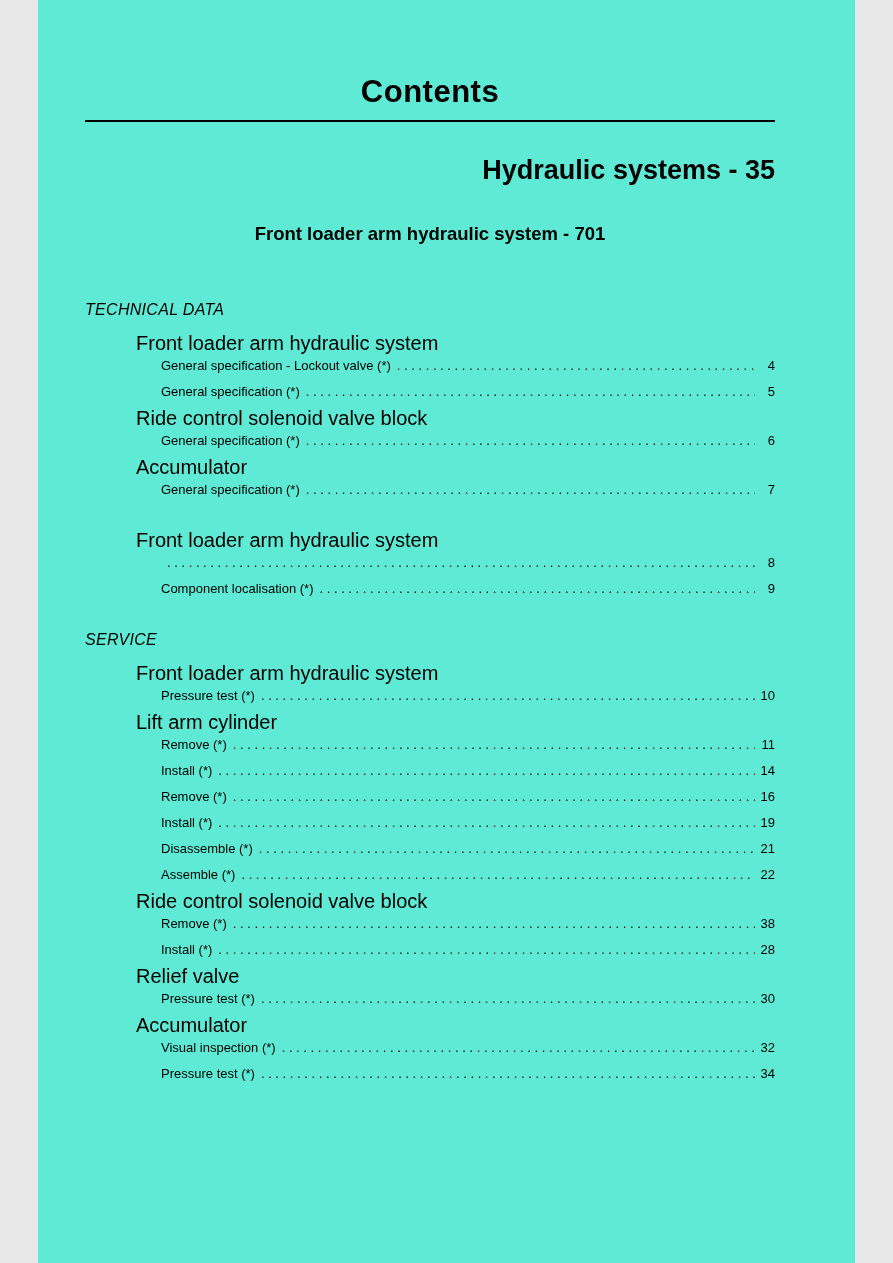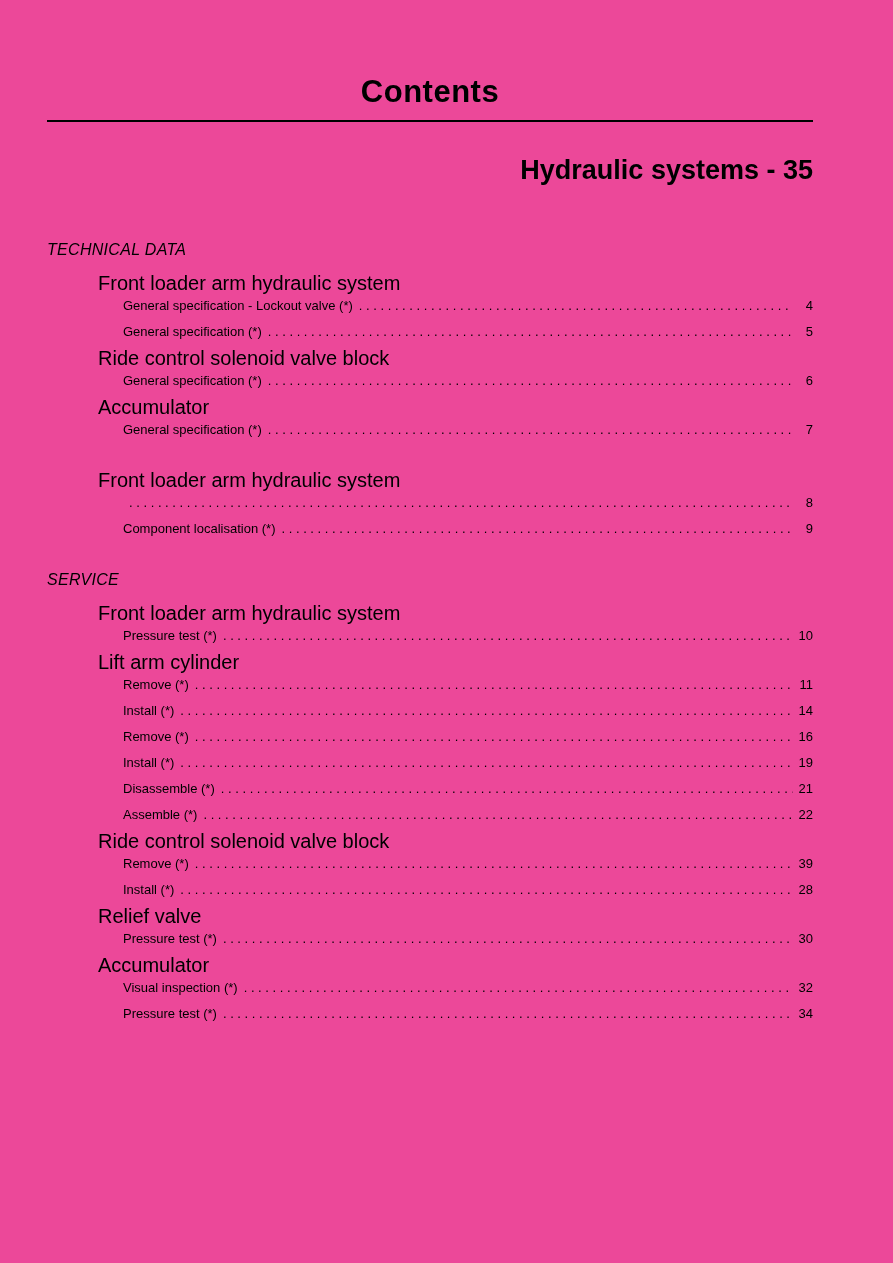--- a/index.html
+++ b/index.html
@@ -3,22 +3,22 @@
 <meta charset="utf-8">
 <style>
   html,body{margin:0;padding:0;}
   body{
     background:#e8e8e8;
     font-family:"Liberation Sans","DejaVu Sans",sans-serif;
     -webkit-font-smoothing:antialiased;
   }
   .page{
     position:relative;
-    width:893px;height:1263px;
-    background:#ec4899;
+    width:817px;height:1263px;
+    background:#5eead4;
     color:#000000;
     overflow:hidden;
     margin:0 auto;
   }
   .content{
     margin:0 80px 0 47px; 
   }
   .contents-title{
     padding-top:74px;
     font-size:31px;line-height:36px;
@@ -77,20 +77,21 @@
   .footer{position:absolute;left:0;right:0;bottom:0;top:auto;}
 </style>
 </head>
 <body>
 
 <main class="page">
   <div class="content">
     <div class="contents-title">Contents</div>
     <div class="title-rule"></div>
     <div class="chapter-title">Hydraulic systems - 35</div>
+    <div class="subchapter-title">Front loader arm hydraulic system - 701</div>
     <div id="toc">
         <section class="toc-section">
           <div class="toc-section-title">TECHNICAL DATA</div>
           <div class="toc-group">
             <div class="toc-group-heading">Front loader arm hydraulic system</div>
             <div class="toc-entry">
               <span class="entry-label">General specification - Lockout valve (*)</span>
               <span class="leader"></span>
               <span class="entry-page">4</span>
             </div>
@@ -172,21 +173,21 @@
               <span class="entry-label">Assemble (*)</span>
               <span class="leader"></span>
               <span class="entry-page">22</span>
             </div>
           </div>
           <div class="toc-group">
             <div class="toc-group-heading">Ride control solenoid valve block</div>
             <div class="toc-entry">
               <span class="entry-label">Remove (*)</span>
               <span class="leader"></span>
-              <span class="entry-page">39</span>
+              <span class="entry-page">38</span>
             </div>
             <div class="toc-entry">
               <span class="entry-label">Install (*)</span>
               <span class="leader"></span>
               <span class="entry-page">28</span>
             </div>
           </div>
           <div class="toc-group">
             <div class="toc-group-heading">Relief valve</div>
             <div class="toc-entry">

